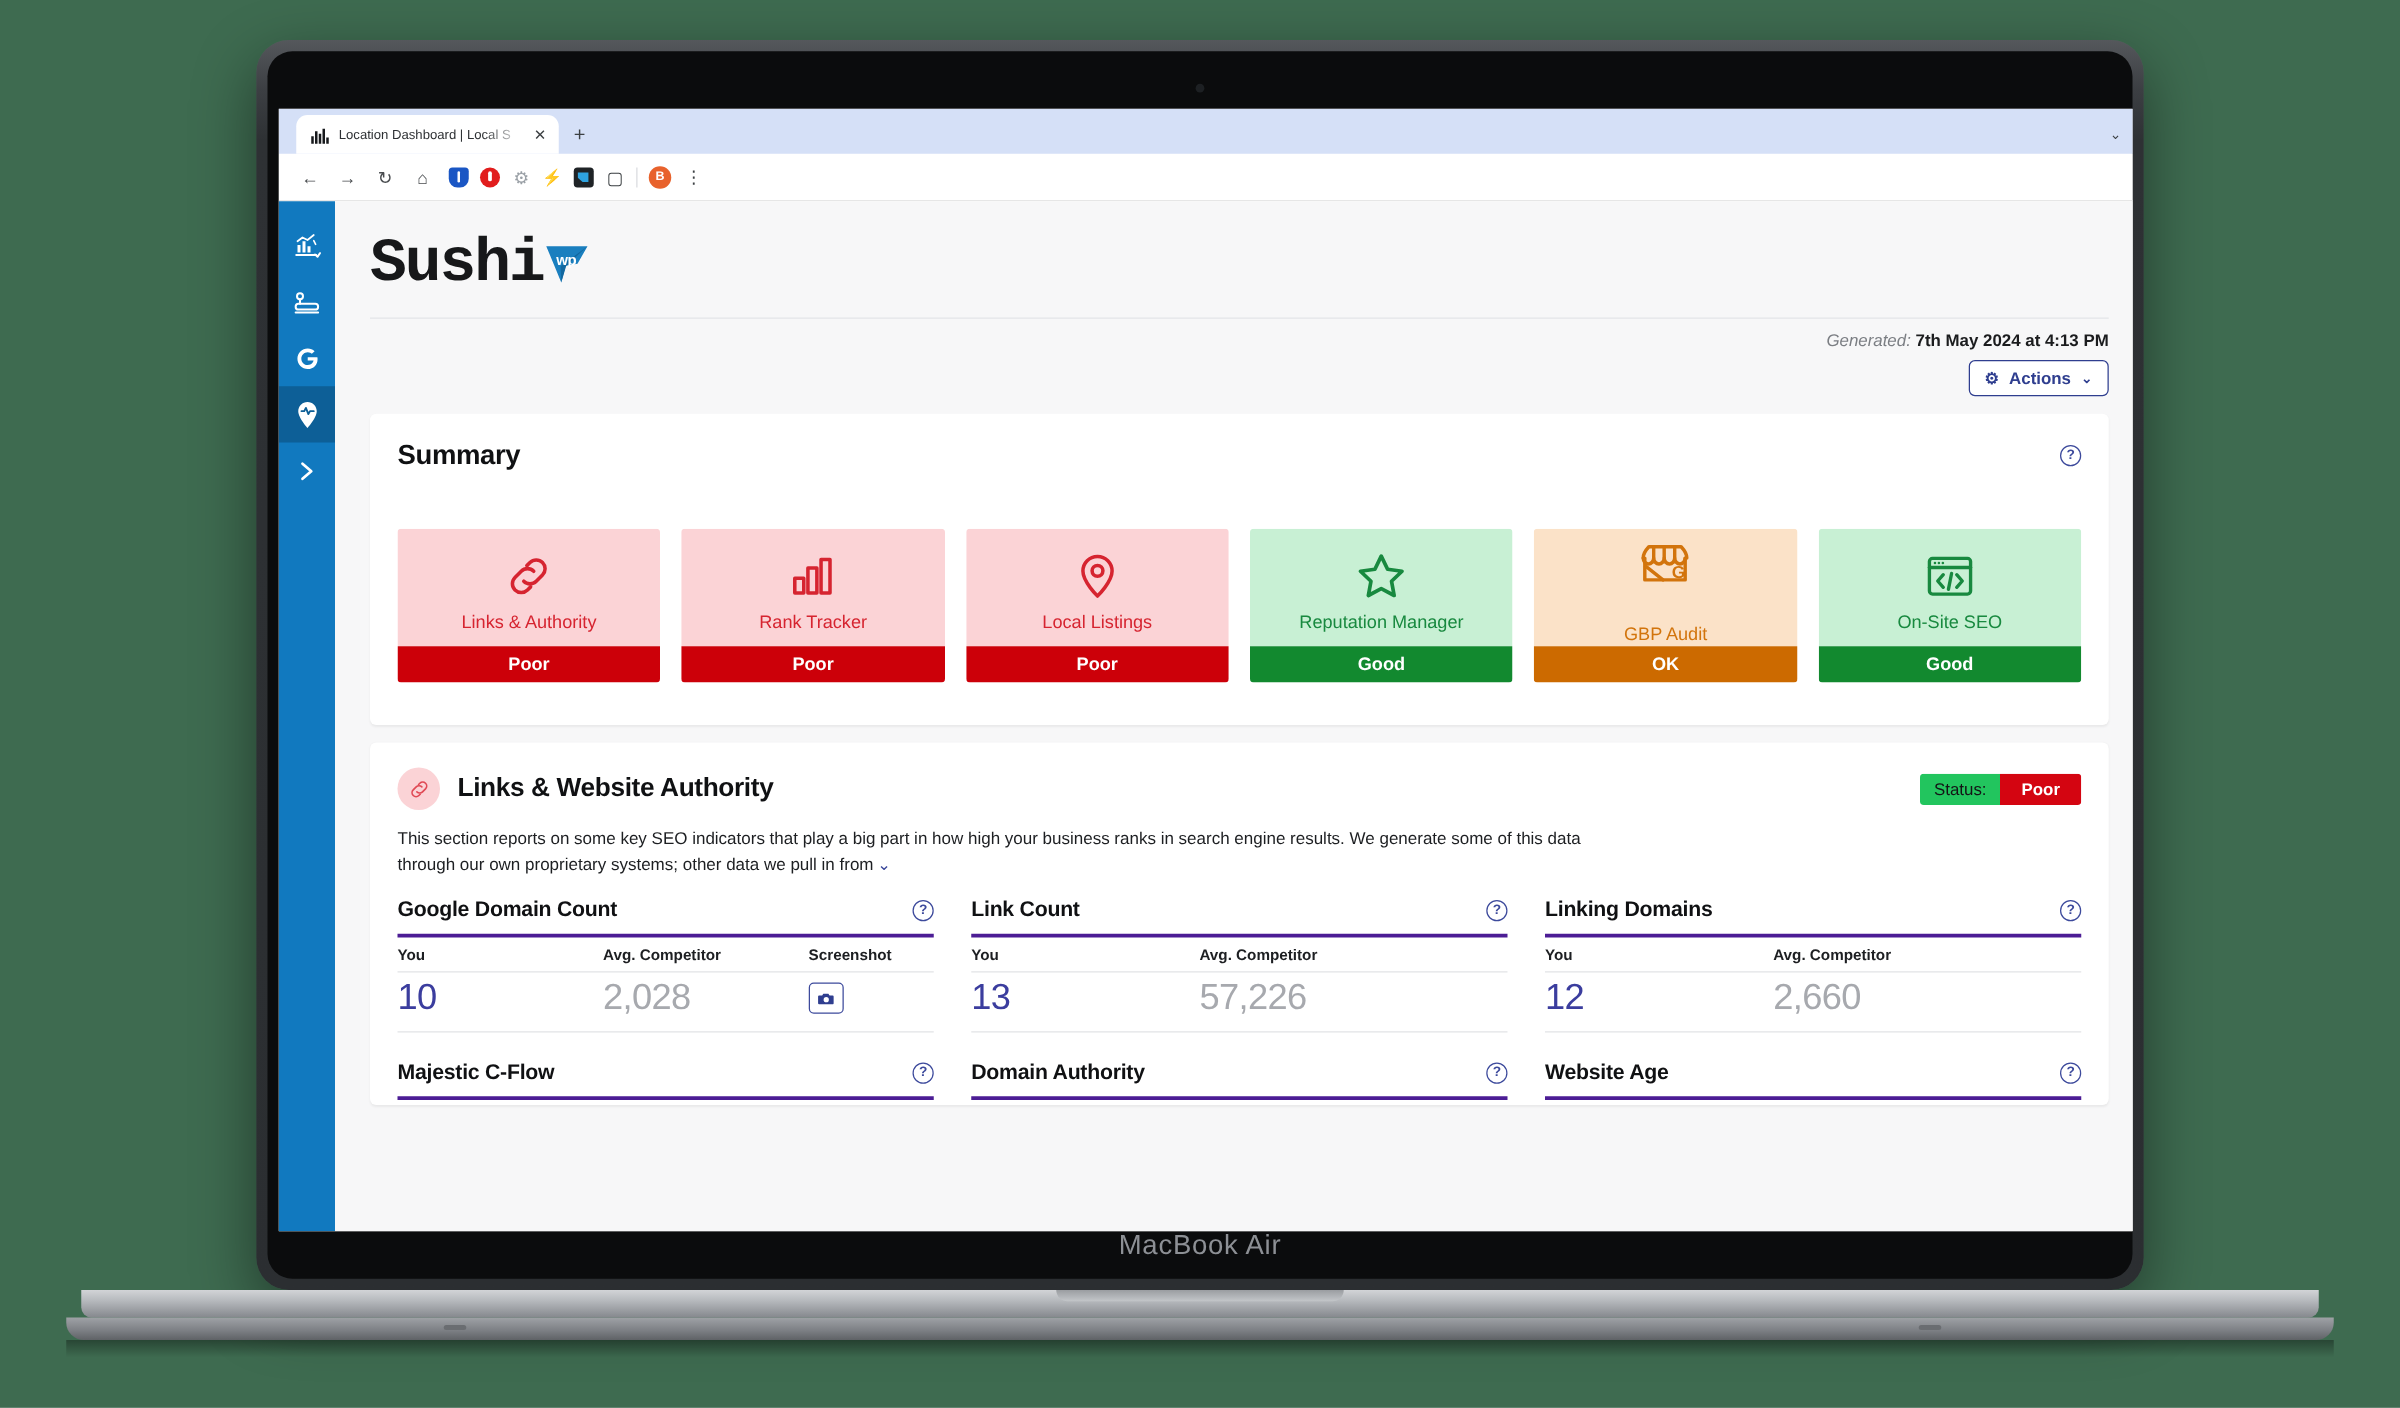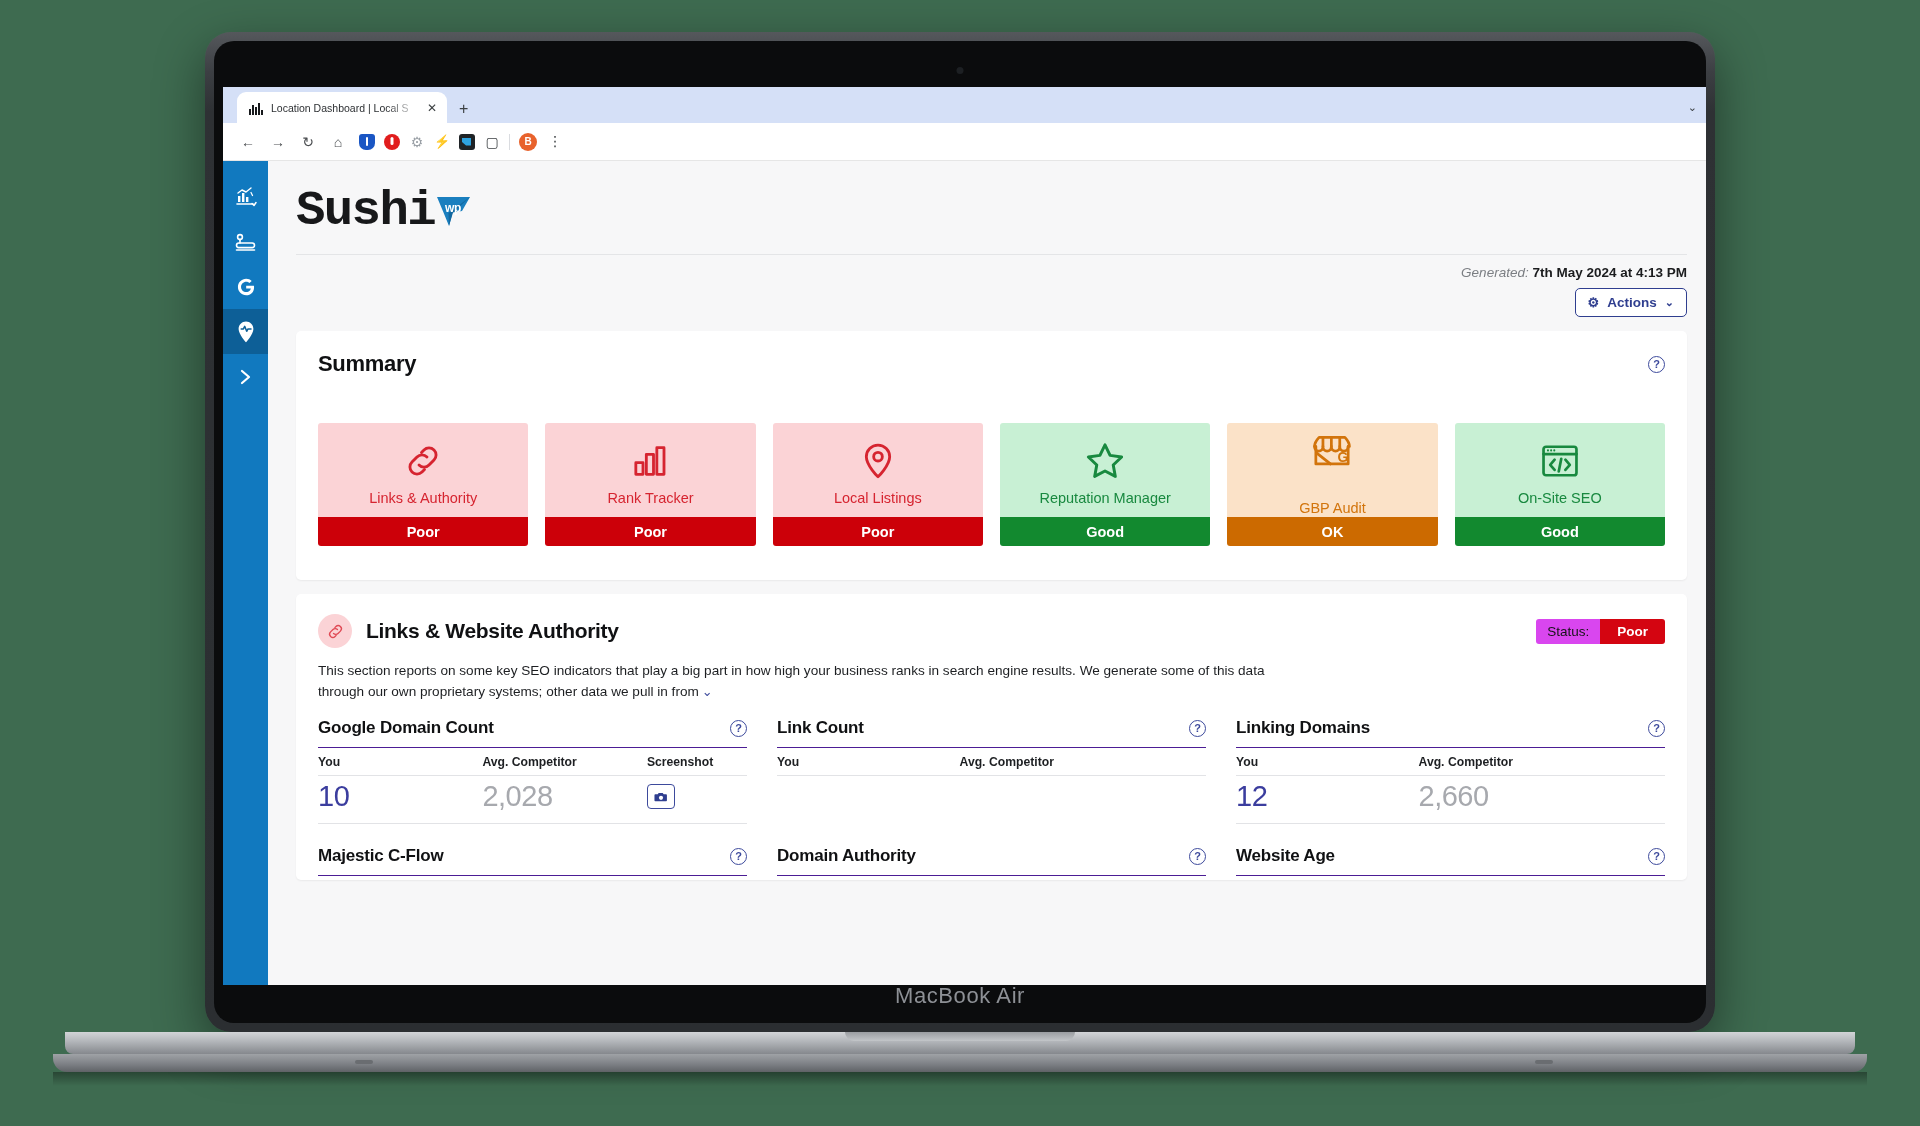--- a/index.html
+++ b/index.html
@@ -426,21 +426,21 @@
     color: #101113;
     letter-spacing: -.3px;
   }
   .status-pill {
     display: flex;
     border-radius: 3px;
     overflow: hidden;
     font-size: 13.5px;
   }
   .status-pill .lbl {
-    background: #d946ef;
+    background: #22c55e;
     color: #141416;
     padding: 5px 11px;
   }
   .status-pill .val {
     background: #d40511;
     color: #ffffff;
     padding: 5px 17px;
     font-weight: 600;
   }
 
@@ -465,21 +465,21 @@
     align-items: center;
     justify-content: space-between;
     padding-bottom: 9px;
   }
   .metric-title {
     font-size: 17px;
     font-weight: 800;
     color: #101113;
     letter-spacing: -.2px;
   }
-  .metric-table { border-top: 1px solid #4c1d95; }
+  .metric-table { border-top: 3px solid #4c1d95; }
   .metric-cols {
     display: grid;
     padding: 7px 0 6px 0;
     border-bottom: 1px solid #e2e3e6;
     font-size: 12.2px;
     color: #1d1f22;
     font-weight: 600;
   }
   .metric-vals {
     display: grid;
@@ -761,20 +761,24 @@
                     <div class="metric">
                       <div class="metric-head">
                         <span class="metric-title">Link Count</span>
                         <span class="help-icon">?</span>
                       </div>
                       <div class="metric-table">
                         <div class="metric-cols cols-2">
                           <span>You</span>
                           <span>Avg. Competitor</span>
                         </div>
+                        <div class="metric-vals cols-2">
+                          <span class="val-you">13</span>
+                          <span class="val-comp">57,226</span>
+                        </div>
                       </div>
                     </div>
                     <div class="metric">
                       <div class="metric-head">
                         <span class="metric-title">Linking Domains</span>
                         <span class="help-icon">?</span>
                       </div>
                       <div class="metric-table">
                         <div class="metric-cols cols-2">
                           <span>You</span>

